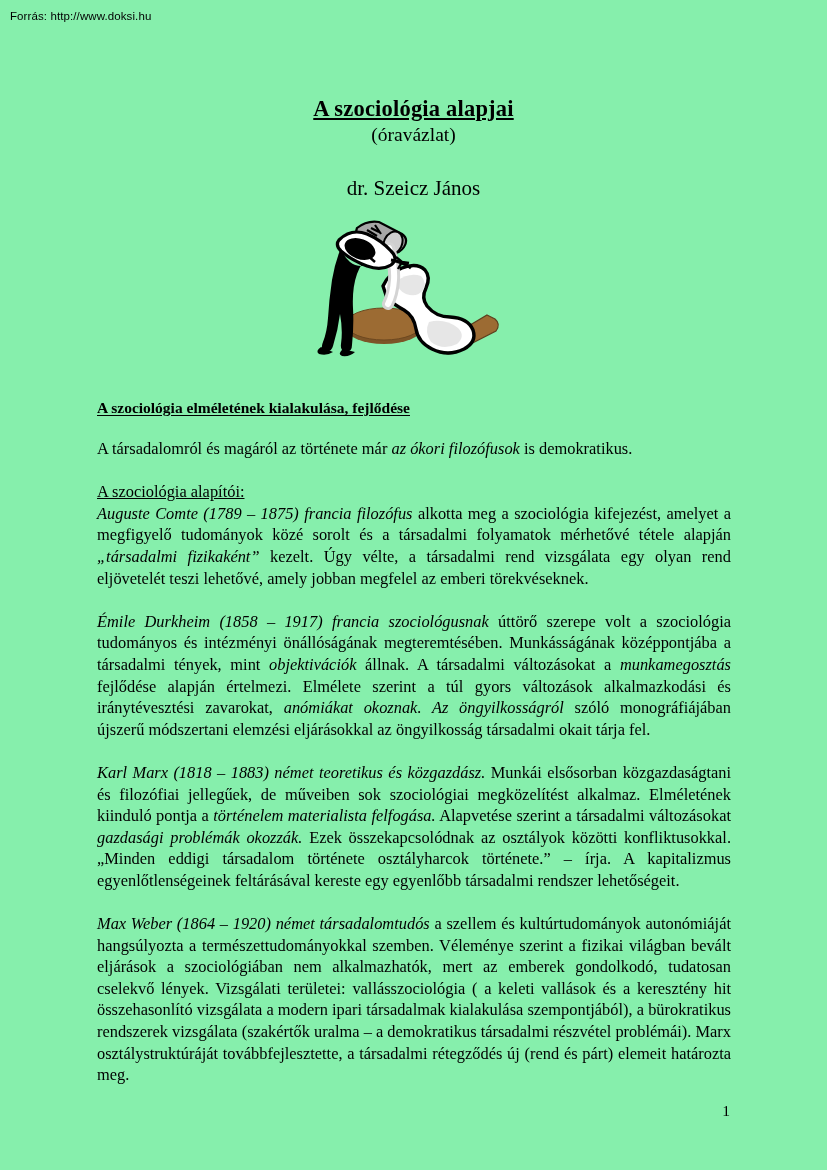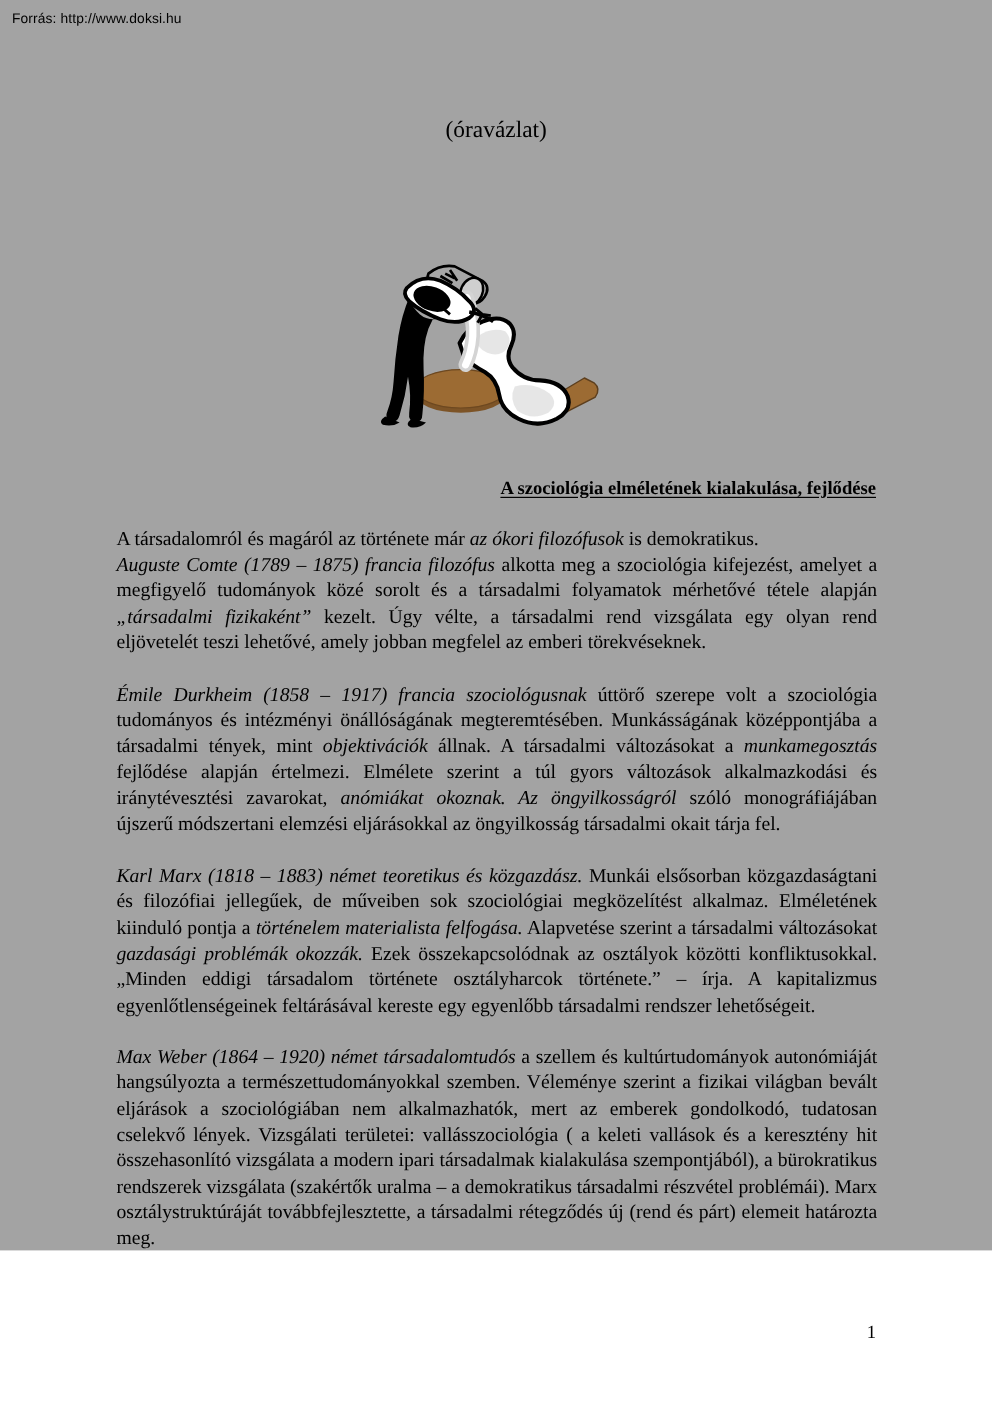--- a/index.html
+++ b/index.html
@@ -13,22 +13,22 @@
     position: relative;
     font-family: "Liberation Serif", "DejaVu Serif", serif;
     color: #000000;
     overflow: hidden;
   }
 
   .page {
     position: absolute;
     inset: 0;
     width: 827px;
-    height: 1042px;
-    background: #a3a3a3;
+    height: 1170px;
+    background: #86efac;
   }
 
   
   .source-line {
     position: absolute;
     left: 10px;
     top: 9px;
     font-family: "Liberation Sans", "DejaVu Sans", sans-serif;
     font-size: 11.5px;
     line-height: 14px;
@@ -78,21 +78,21 @@
     height: 155px;
   }
   .illustration svg { display: block; width: 215px; height: 155px; }
 
   
   .section-heading {
     position: absolute;
     left: 97px;
     top: 398px;
     width: 633px;
-    text-align: right;
+    text-align: left;
     font-size: 15.5px;
     font-weight: bold;
     line-height: 20px;
     text-decoration: underline;
     text-underline-offset: 2px;
   }
 
   
   .body-area {
     position: absolute;
@@ -125,23 +125,25 @@
   }
 </style>
 </head>
 <body>
 
 <div class="page">
 
   <div class="source-line">Forrás: http://www.doksi.hu</div>
 
   <div class="title-block">
+    <div class="doc-title">A szociológia alapjai</div>
     <div class="doc-subtitle">(óravázlat)</div>
   </div>
 
+  <div class="doc-author">dr. Szeicz János</div>
 
   <div class="illustration">
     <svg viewBox="0 0 215 155" xmlns="http://www.w3.org/2000/svg" aria-hidden="true">
 
       <g>
         <path d="M182 97 L190 101 Q196 106 191 113 L148 135 Q141 138 137 132 Q134 126 140 122 Z" fill="#9c6b33" stroke="#5d3f1e" stroke-width="1.2"></path>
       </g>
 
       <g>
         <ellipse cx="79" cy="110" rx="38" ry="16" fill="#7d5427"></ellipse>
@@ -185,20 +187,21 @@
       </g>
     </svg>
   </div>
 
   <div class="section-heading">A szociológia elméletének kialakulása, fejlődése</div>
 
   <div class="body-area">
 
     <p class="para"><span>A társadalomról és magáról az története már </span><span class="i">az ókori filozófusok</span><span> is demokratikus.</span></p>
 
+    <p class="para"><span class="u">A szociológia alapítói:</span></p>
 
     <p class="para tight"><span class="i">Auguste Comte (1789 – 1875) francia filozófus</span><span> alkotta meg a szociológia kifejezést, amelyet a megfigyelő tudományok közé sorolt és a társadalmi folyamatok mérhetővé tétele alapján </span><span class="i">„társadalmi fizikaként”</span><span> kezelt. Úgy vélte, a társadalmi rend vizsgálata egy olyan rend eljövetelét teszi lehetővé, amely jobban megfelel az emberi törekvéseknek.</span></p>
 
     <p class="para"><span class="i">Émile Durkheim (1858 – 1917) francia szociológusnak</span><span> úttörő szerepe volt a szociológia tudományos és intézményi önállóságának megteremtésében. Munkásságának középpontjába a társadalmi tények, mint </span><span class="i">objektivációk</span><span> állnak. A társadalmi változásokat a </span><span class="i">munkamegosztás</span><span> fejlődése alapján értelmezi. Elmélete szerint a túl gyors változások alkalmazkodási és iránytévesztési zavarokat, </span><span class="i">anómiákat okoznak. Az öngyilkosságról</span><span> szóló monográfiájában újszerű módszertani elemzési eljárásokkal az öngyilkosság társadalmi okait tárja fel.</span></p>
 
     <p class="para"><span class="i">Karl Marx (1818 – 1883) német teoretikus és közgazdász.</span><span> Munkái elsősorban közgazdaságtani és filozófiai jellegűek, de műveiben sok szociológiai megközelítést alkalmaz. Elméletének kiinduló pontja a </span><span class="i">történelem materialista felfogása.</span><span> Alapvetése szerint a társadalmi változásokat </span><span class="i">gazdasági problémák okozzák.</span><span> Ezek összekapcsolódnak az osztályok közötti konfliktusokkal. „Minden eddigi társadalom története osztályharcok története.” – írja. A kapitalizmus egyenlőtlenségeinek feltárásával kereste egy egyenlőbb társadalmi rendszer lehetőségeit.</span></p>
 
     <p class="para"><span class="i">Max Weber (1864 – 1920) német társadalomtudós</span><span> a szellem és kultúrtudományok autonómiáját hangsúlyozta a természettudományokkal szemben. Véleménye szerint a fizikai világban bevált eljárások a szociológiában nem alkalmazhatók, mert az emberek gondolkodó, tudatosan cselekvő lények. Vizsgálati területei: vallásszociológia ( a keleti vallások és a keresztény hit összehasonlító vizsgálata a modern ipari társadalmak kialakulása szempontjából), a bürokratikus rendszerek vizsgálata (szakértők uralma – a demokratikus társadalmi részvétel problémái). Marx osztálystruktúráját továbbfejlesztette, a társadalmi rétegződés új (rend és párt) elemeit határozta meg.</span></p>
 
 

